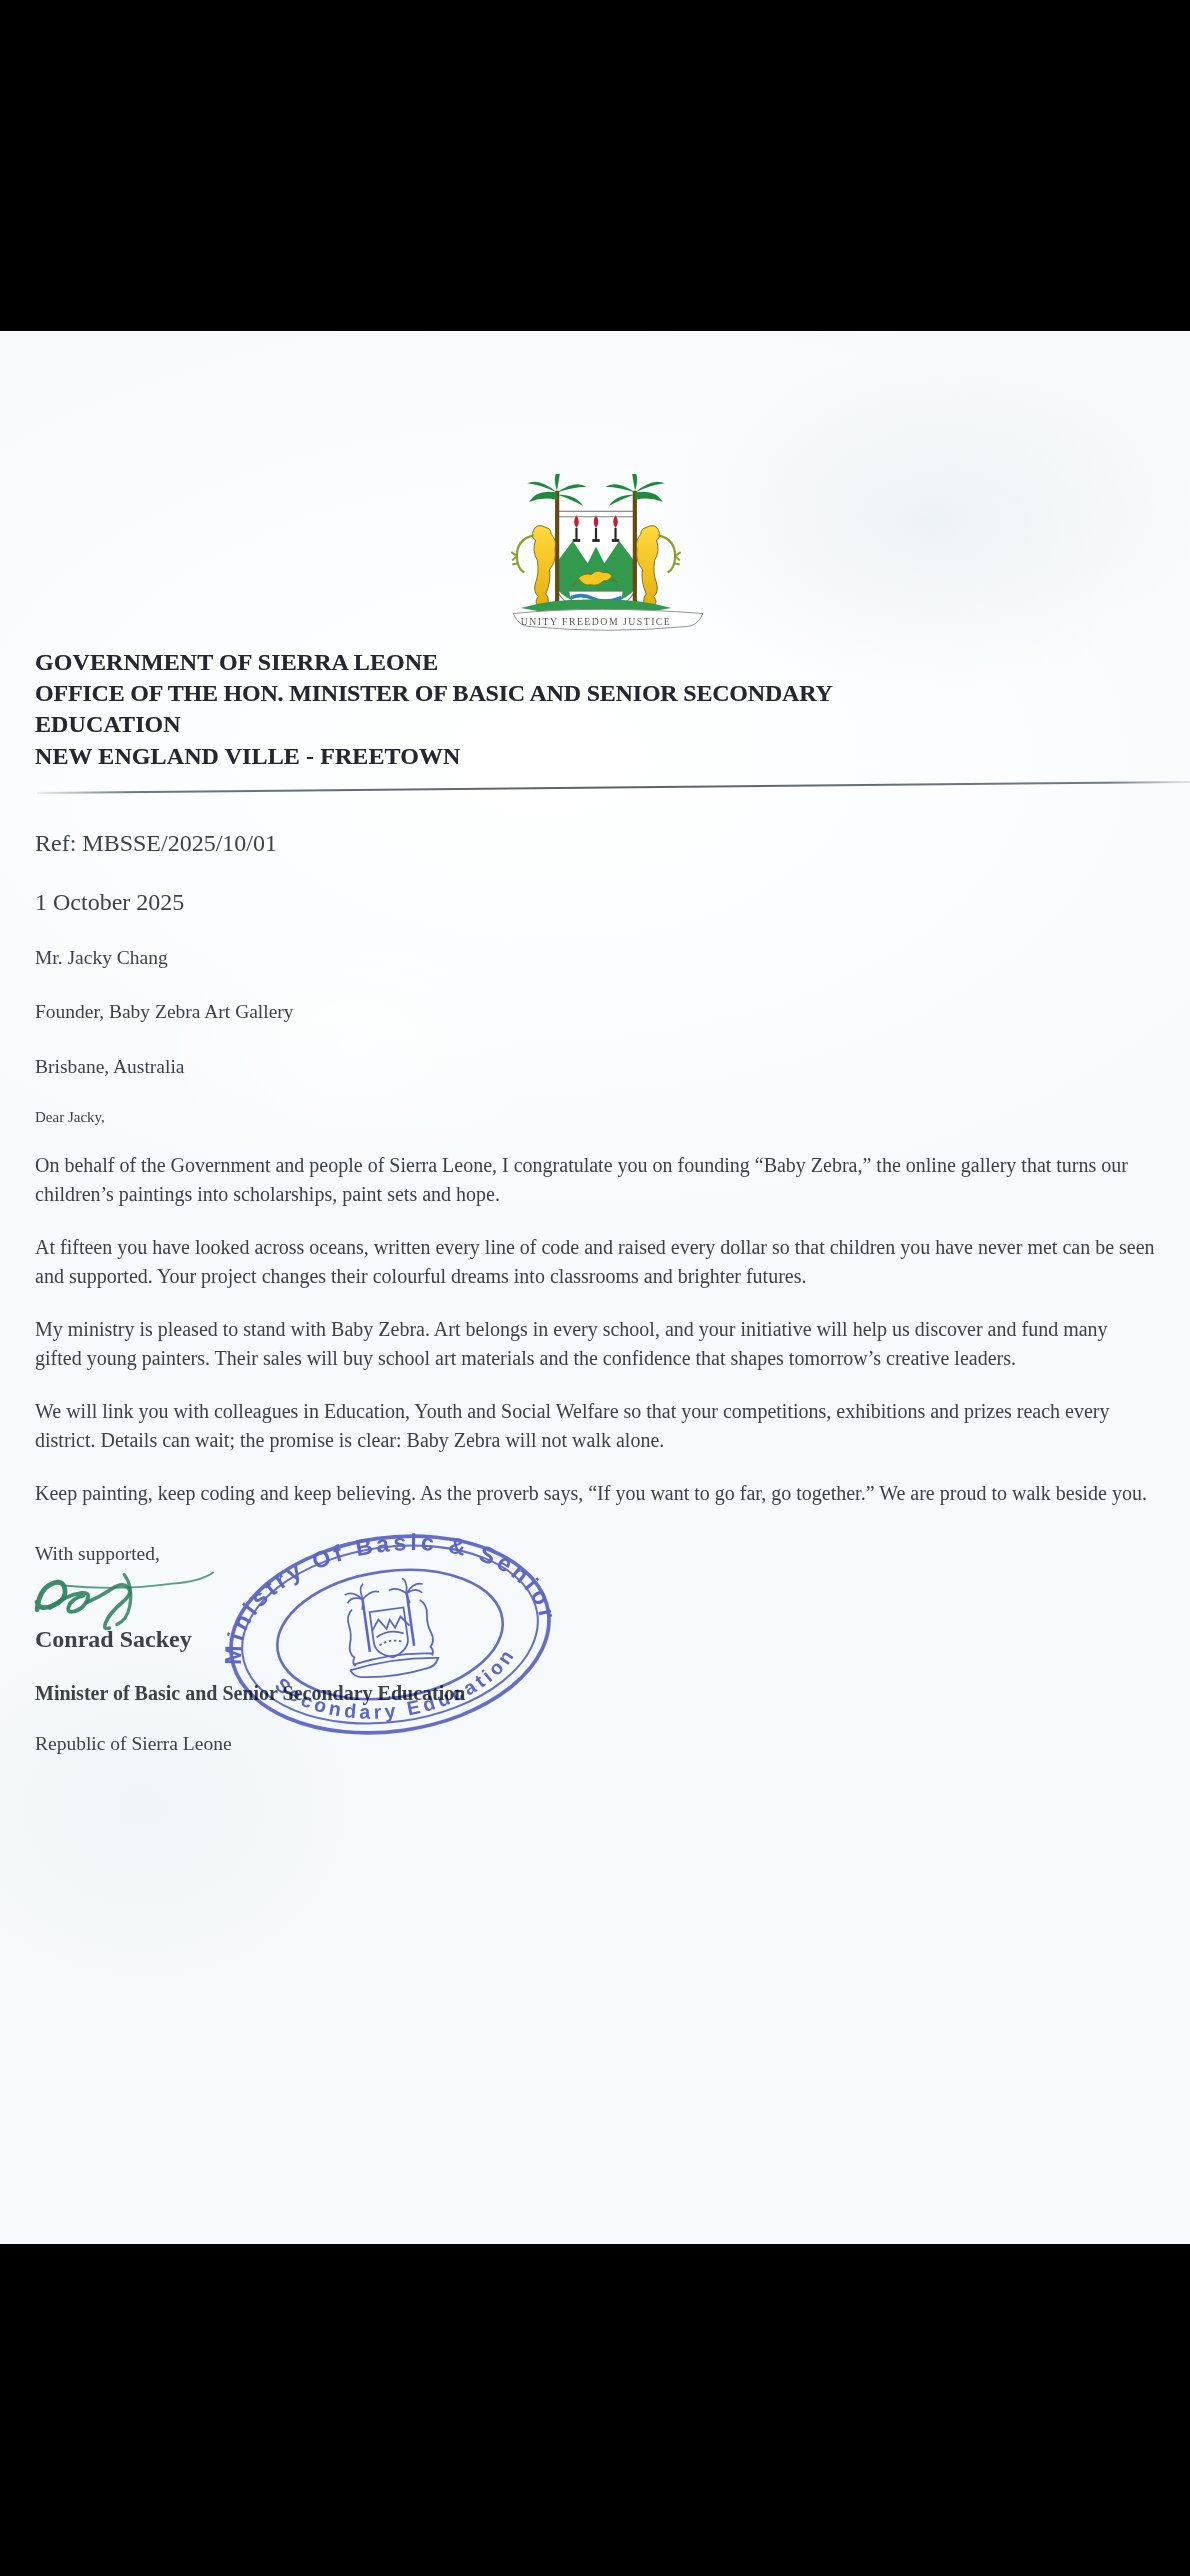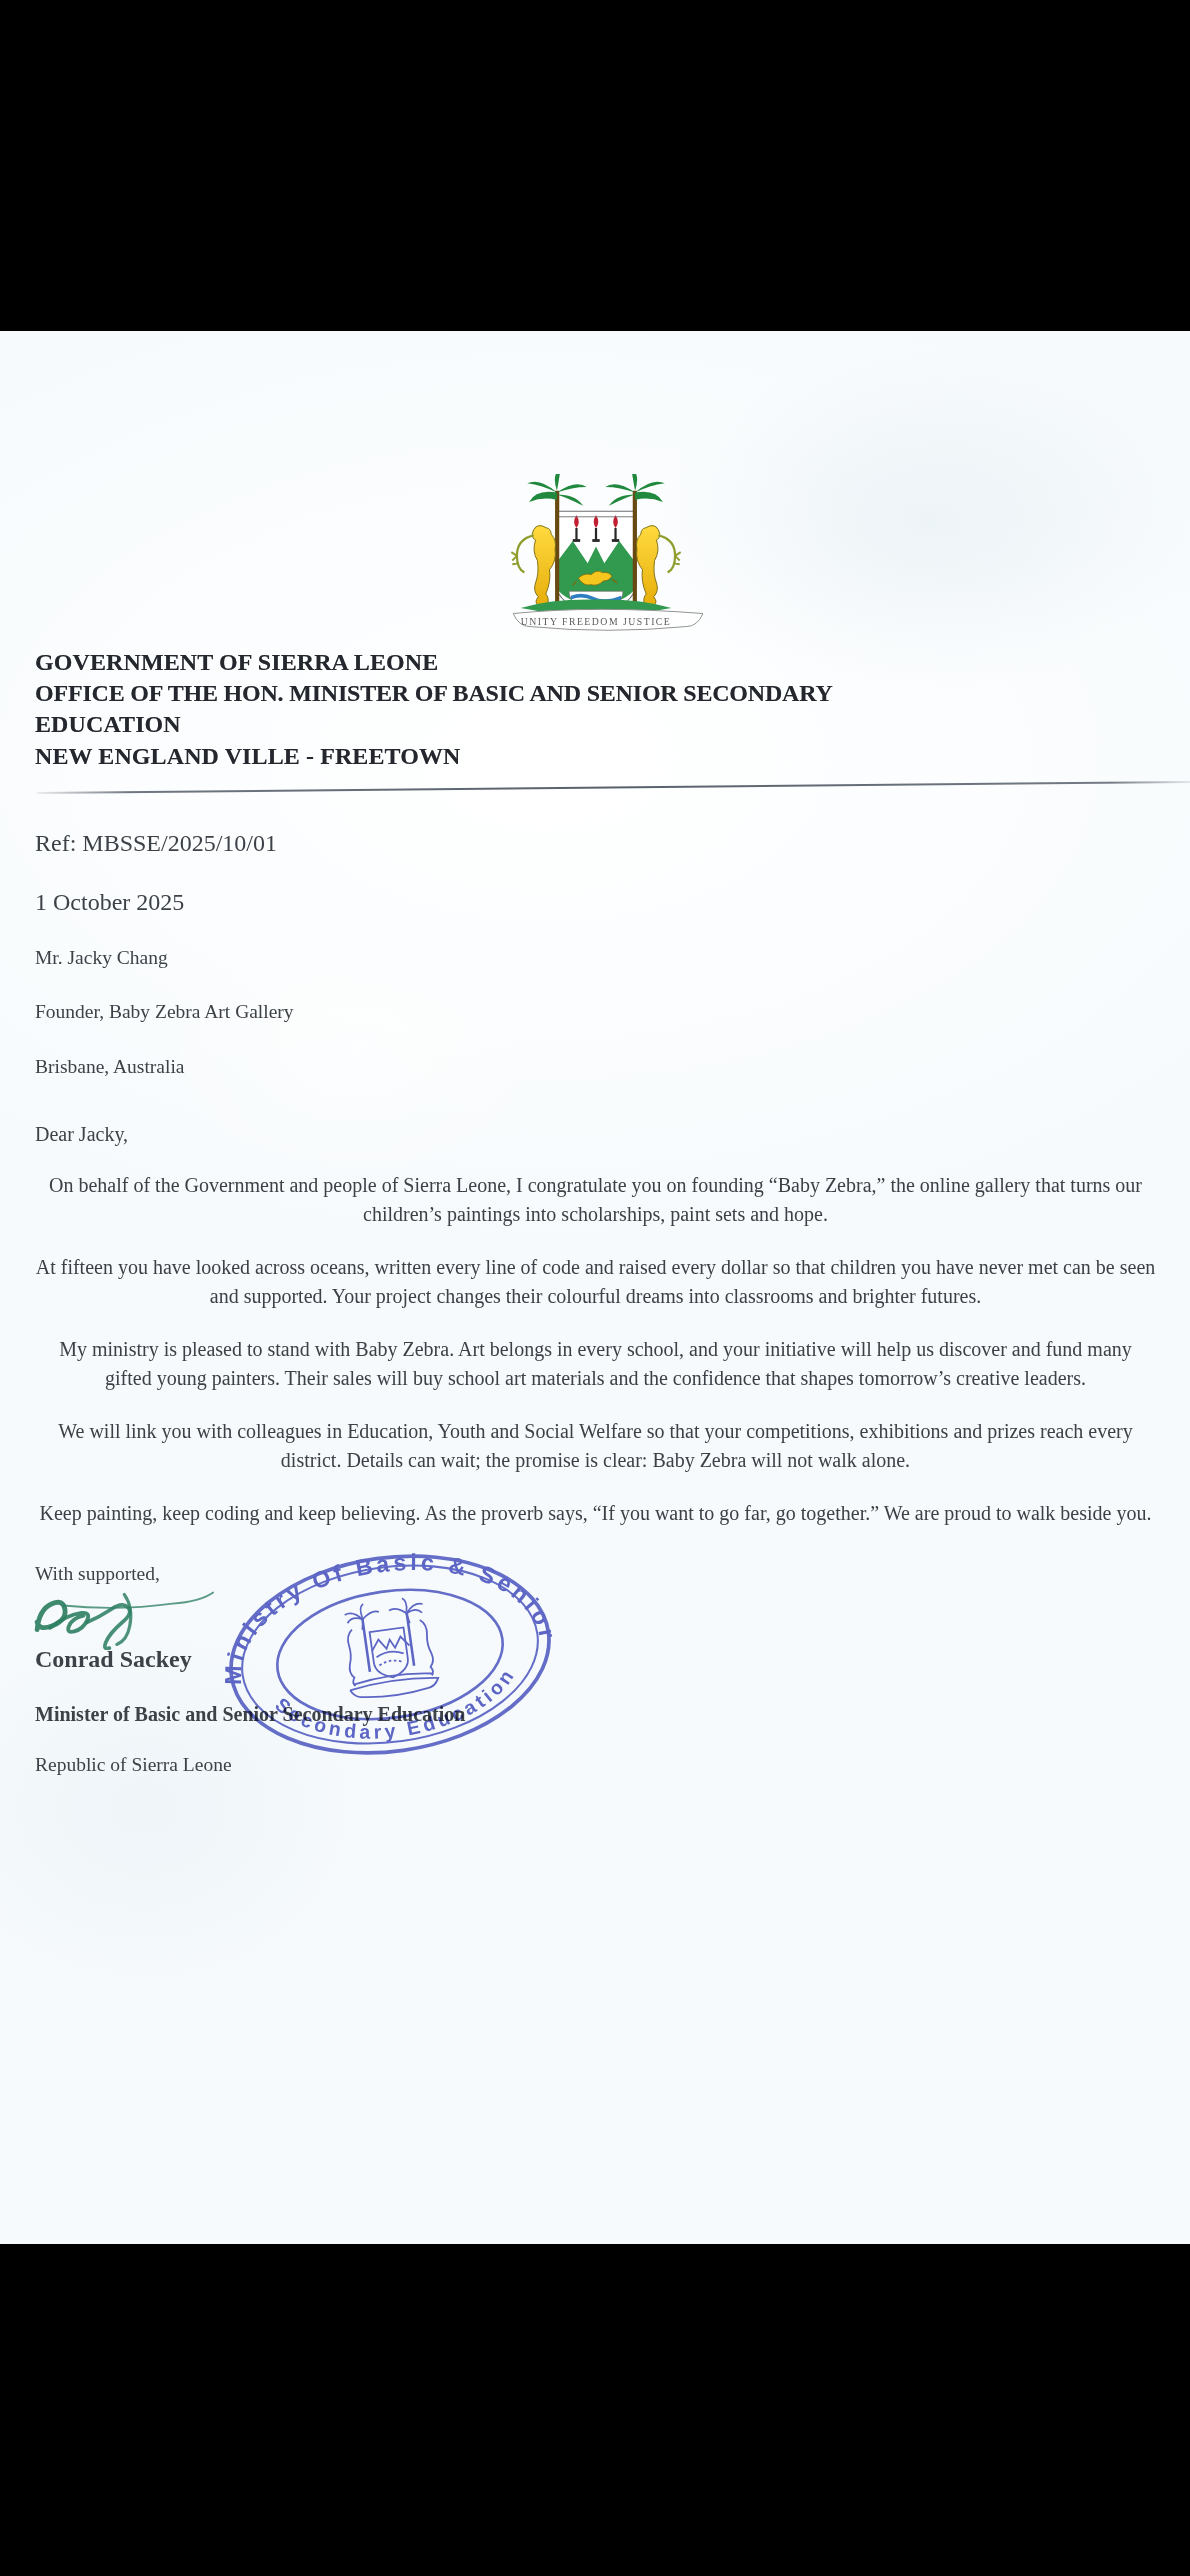--- a/index.html
+++ b/index.html
@@ -123,31 +123,31 @@
     color: #3d4248;
     font-size: 24px;
   }
   .addr-block { }
   .addr-line {
     margin: 0 0 26px 0;
     font-size: 19.5px;
     color: #3d4248;
   }
   .salutation {
-    margin: 39px 0 22px 0;
-    font-size: 20px;
+    margin: 26px 0 22px 0;
+    font-size: 15px;
     color: #3d4248;
   }
   .para {
     margin: 0 0 24px 0;
     font-size: 20px;
     line-height: 1.45;
     color: #3c4147;
     max-width: 1124px;
-    text-align: center;
+    text-align: left;
   }
 
   
   .sign-block {
     margin-top: 32px;
     position: relative;
   }
   .closing {
     font-size: 19.5px;
     color: #3d4248;

